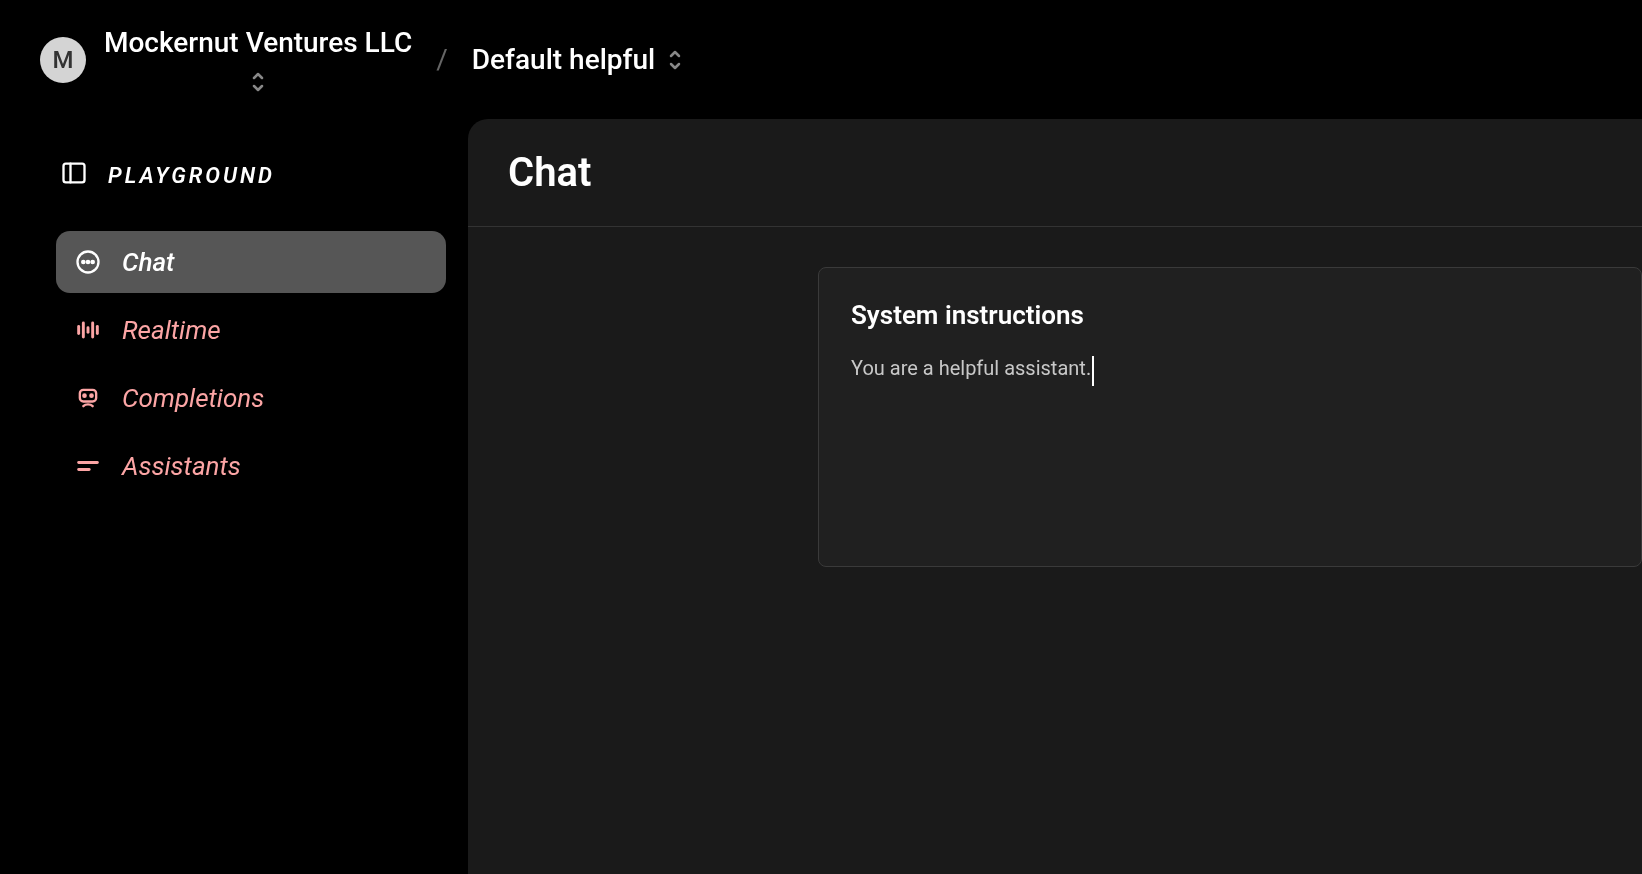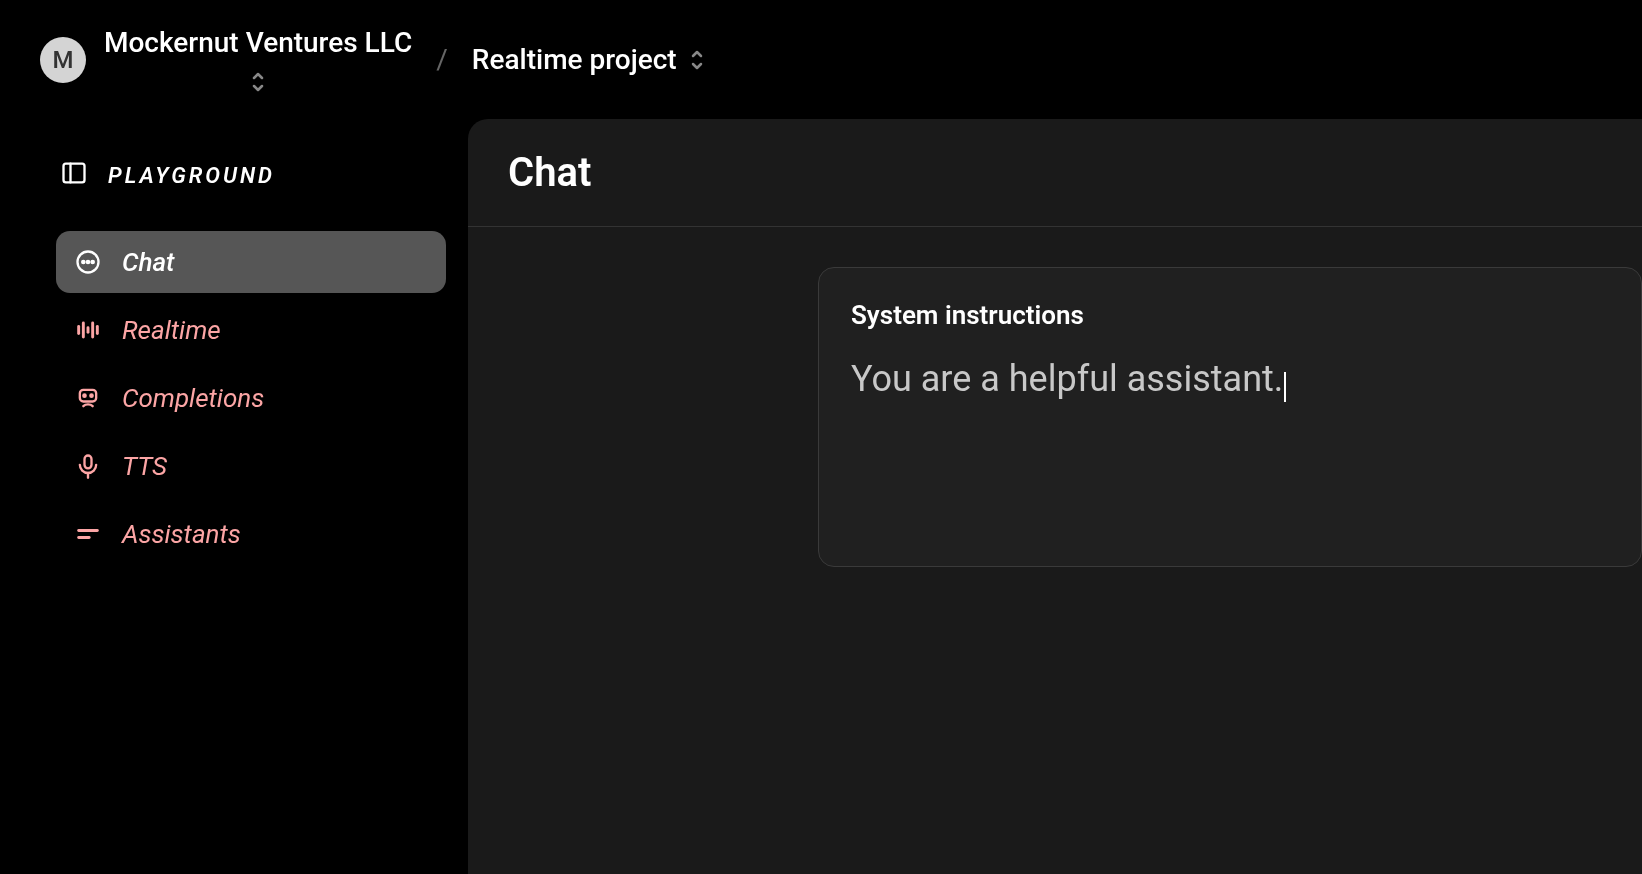--- a/index.html
+++ b/index.html
@@ -139,36 +139,36 @@
       color: #ffffff;
     }
     .main-content {
       flex: 1;
       position: relative;
       padding: 40px 0 40px 350px;
     }
     .system-card {
       background: #202020;
       border: 1px solid #3a3a3a;
-      border-radius: 16px;
+      border-radius: 8px;
       padding: 32px 32px 120px 32px;
       min-height: 300px;
     }
     .system-title {
       font-size: 26px;
       font-weight: 600;
       color: #ffffff;
       margin-bottom: 24px;
     }
     .system-input {
       width: 100%;
       background: transparent;
       border: none;
       color: #c8c8c8;
-      font-size: 36px;
+      font-size: 20px;
       font-family: inherit;
       outline: none;
       resize: none;
       line-height: 1.4;
       text-align: right;
     }
     .system-input-wrapper {
       position: relative;
       display: inline-block;
     }
@@ -192,21 +192,21 @@
     <span class="org-name">Mockernut Ventures LLC</span>
     <span class="chevron-updown">
       <svg width="16" height="22" viewBox="0 0 16 22" fill="none" stroke="currentColor" stroke-width="2.5" stroke-linecap="round" stroke-linejoin="round">
         <polyline points="4,7 8,3 12,7"></polyline>
         <polyline points="4,15 8,19 12,15"></polyline>
       </svg>
     </span>
   </div>
   <span class="breadcrumb-sep">/</span>
   <div class="project-selector">
-    <span class="project-name">Realtime project</span>
+    <span class="project-name">Default helpful</span>
     <span class="chevron-updown">
       <svg width="16" height="22" viewBox="0 0 16 22" fill="none" stroke="currentColor" stroke-width="2.5" stroke-linecap="round" stroke-linejoin="round">
         <polyline points="4,7 8,3 12,7"></polyline>
         <polyline points="4,15 8,19 12,15"></polyline>
       </svg>
     </span>
   </div>
 </div>
 
 <div class="layout">
@@ -252,30 +252,20 @@
           <svg width="28" height="28" viewBox="0 0 24 24" fill="none" stroke="currentColor" stroke-width="2" stroke-linecap="round" stroke-linejoin="round">
             <rect x="5" y="5" width="14" height="10" rx="3"></rect>
             <circle cx="9" cy="10" r="1" fill="currentColor"></circle>
             <circle cx="15" cy="10" r="1" fill="currentColor"></circle>
             <path d="M8 19 c 2 -2 6 -2 8 0"></path>
           </svg>
         </span>
         <span class="sidebar-item-label">Completions</span>
       </div>
 
-      <div class="sidebar-item">
-        <span class="icon">
-          <svg width="28" height="28" viewBox="0 0 24 24" fill="none" stroke="currentColor" stroke-width="2" stroke-linecap="round" stroke-linejoin="round">
-            <rect x="9" y="3" width="6" height="11" rx="3"></rect>
-            <path d="M5 11a7 7 0 0 0 14 0"></path>
-            <line x1="12" y1="18" x2="12" y2="22"></line>
-          </svg>
-        </span>
-        <span class="sidebar-item-label">TTS</span>
-      </div>
 
       <div class="sidebar-item">
         <span class="icon">
           <svg width="28" height="28" viewBox="0 0 24 24" fill="none" stroke="currentColor" stroke-width="2.5" stroke-linecap="round">
             <line x1="4" y1="9" x2="20" y2="9"></line>
             <line x1="4" y1="15" x2="13" y2="15"></line>
           </svg>
         </span>
         <span class="sidebar-item-label">Assistants</span>
       </div>

